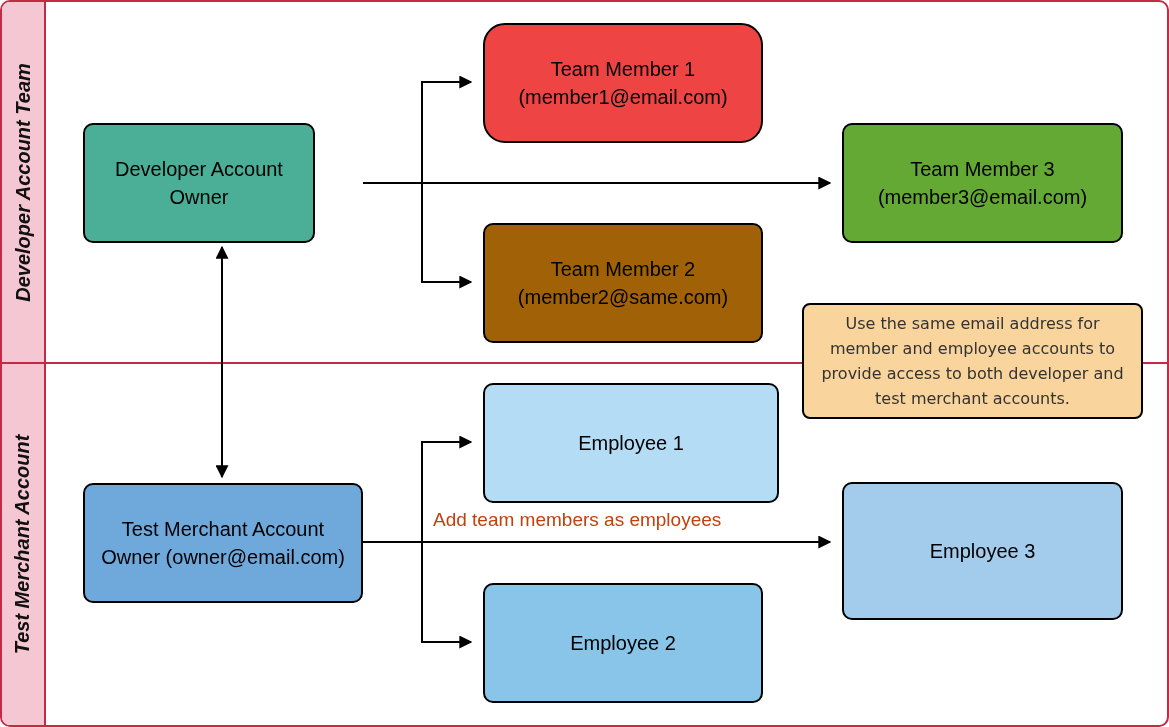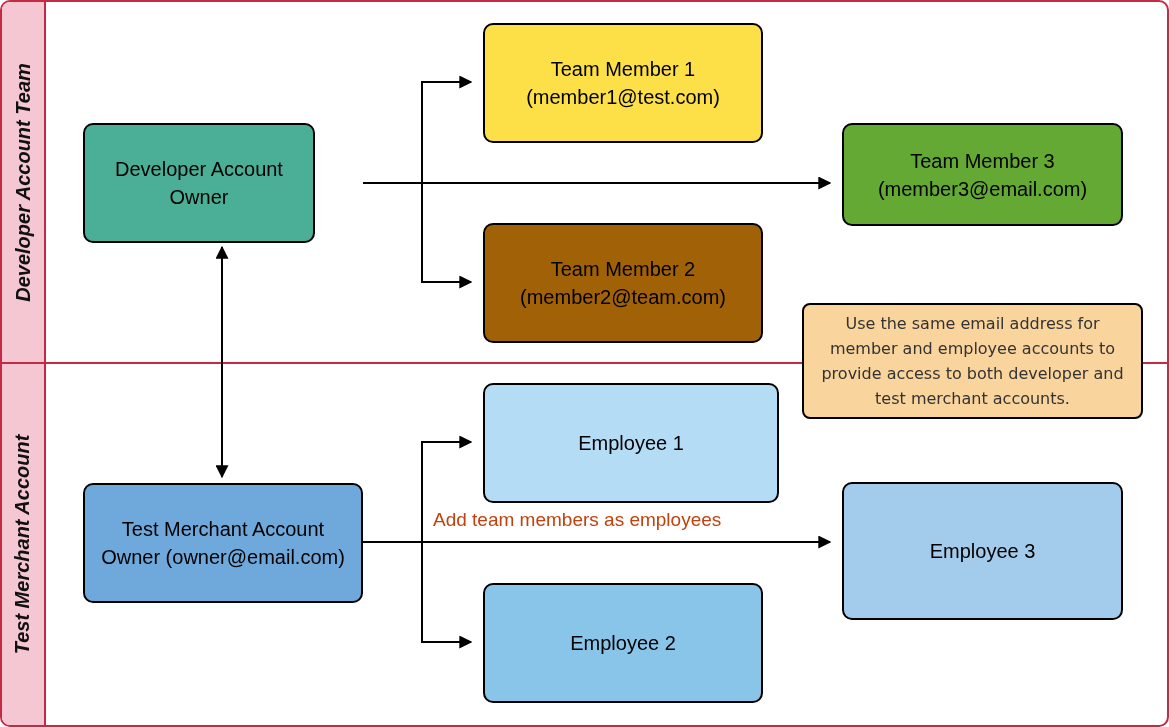--- a/index.html
+++ b/index.html
@@ -19,21 +19,21 @@
   .note{position:absolute;box-sizing:border-box;border:2px solid #000;border-radius:8px;
         display:flex;flex-direction:column;align-items:center;justify-content:center;
         text-align:center;font-family:"DejaVu Sans",sans-serif;font-size:16px;
         line-height:25px;color:#333;z-index:3;}
   .edge-label{position:absolute;left:431px;top:507px;font-size:19px;color:#c2410c;z-index:2;white-space:nowrap;}
   svg.wires{position:absolute;left:0;top:0;z-index:1;}
   
   .n-dev-owner{left:81px;top:121px;width:232px;height:120px;}
   .n-tm1{left:481px;top:21px;width:280px;height:120px;}
   .n-tm2{left:481px;top:221px;width:280px;height:120px;}
-  .n-tm3{left:840px;top:121px;width:281px;height:103px;}
+  .n-tm3{left:840px;top:121px;width:281px;height:120px;}
   .n-merch-owner{left:81px;top:481px;width:280px;height:120px;}
   .n-emp1{left:481px;top:381px;width:296px;height:120px;}
   .n-emp2{left:481px;top:581px;width:280px;height:120px;}
   .n-emp3{left:840px;top:480px;width:281px;height:138px;}
   .n-note{left:800px;top:301px;width:341px;height:116px;}
 </style>
 </head>
 <body>
 
 <div class="canvas">
@@ -59,28 +59,28 @@
     <path d="M220 245 V475" fill="none" stroke="#000" stroke-width="2" marker-start="url(#ah)" marker-end="url(#ah)"></path>
     <path d="M361 540 H828" fill="none" stroke="#000" stroke-width="2" marker-end="url(#ah)"></path>
     <path d="M420 540 V440 H469" fill="none" stroke="#000" stroke-width="2" marker-end="url(#ah)"></path>
     <path d="M420 540 V640 H469" fill="none" stroke="#000" stroke-width="2" marker-end="url(#ah)"></path>
   </svg>
 
   <div class="node n-dev-owner" style="background: rgb(75, 174, 150);">
     <div>Developer Account Owner</div>
   </div>
 
-  <div class="node n-tm1" style="background: #fde047;">
+  <div class="node n-tm1" style="background: #ef4444; border-radius: 22px;">
     <div>Team Member 1</div>
-    <div>(member1@test.com)</div>
+    <div>(member1@email.com)</div>
   </div>
 
   <div class="node n-tm2" style="background: #a16207;">
     <div>Team Member 2</div>
-    <div>(member2@team.com)</div>
+    <div>(member2@same.com)</div>
   </div>
 
   <div class="node n-tm3" style="background: rgb(99, 169, 52);">
     <div>Team Member 3</div>
     <div>(member3@email.com)</div>
   </div>
 
   <div class="node n-merch-owner" style="background: rgb(111, 169, 220);">
     <div>Test Merchant Account</div>
     <div>Owner (owner@email.com)</div>

